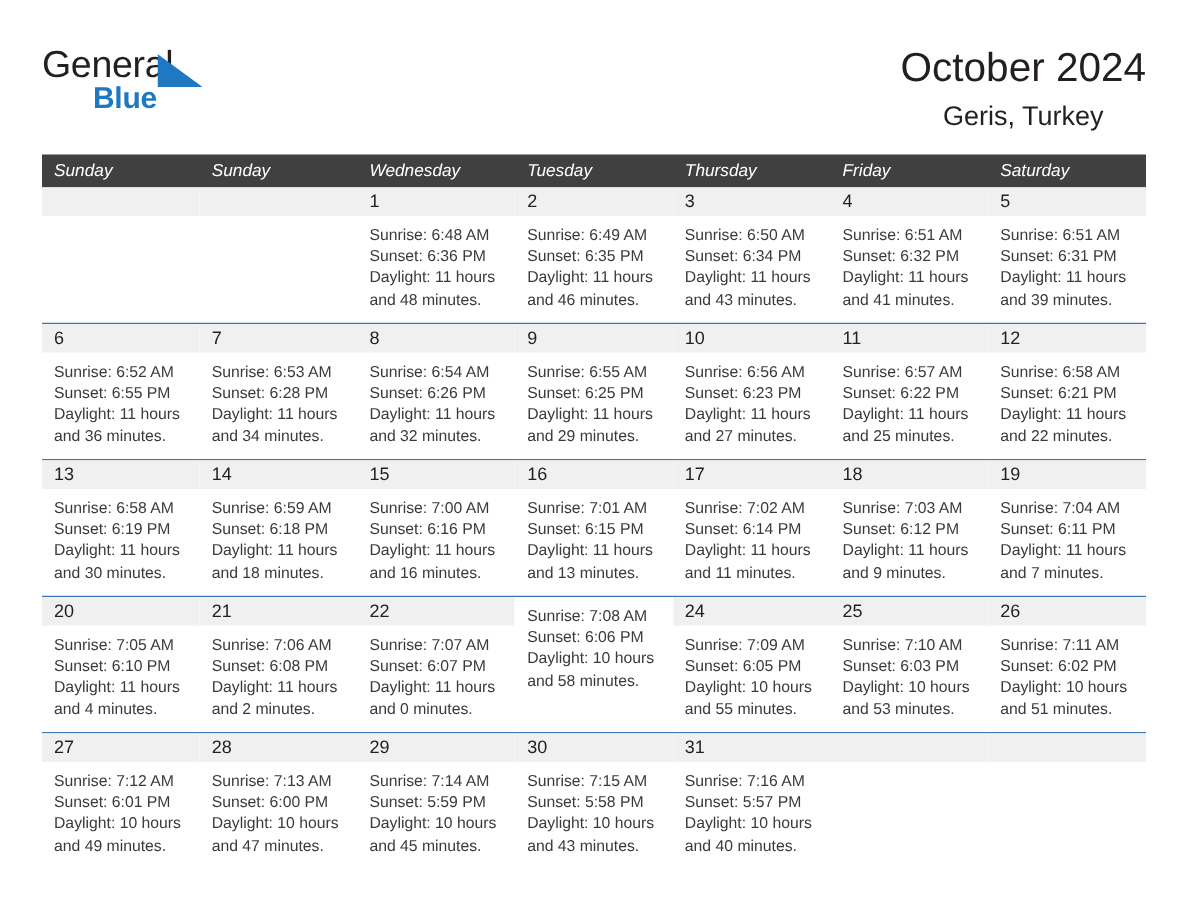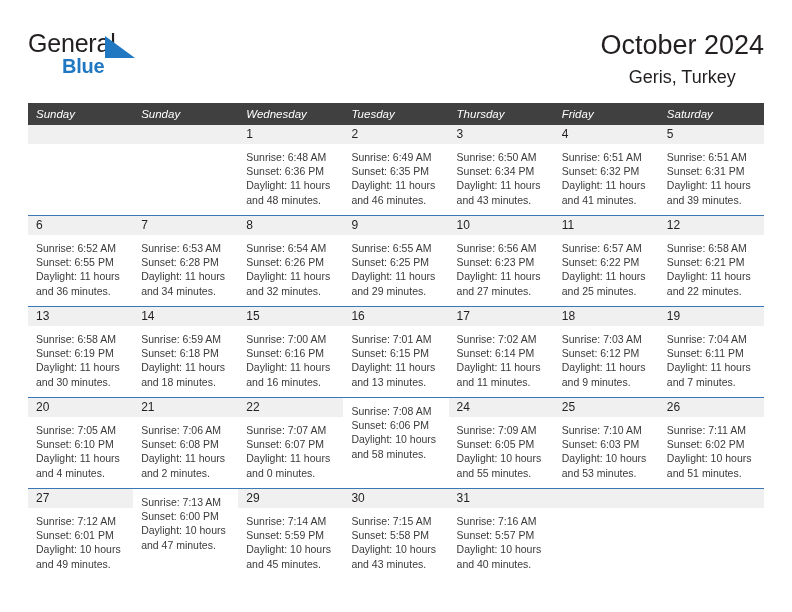--- a/index.html
+++ b/index.html
@@ -432,20 +432,21 @@
           <div class="daycell">
             <div class="daynum-band">27</div>
             <div class="detail">
               <div>Sunrise: 7:12 AM</div>
               <div>Sunset: 6:01 PM</div>
               <div>Daylight: 10 hours</div>
               <div>and 49 minutes.</div>
             </div>
           </div>
           <div class="daycell">
+            <div class="daynum-band">28</div>
             <div class="detail">
               <div>Sunrise: 7:13 AM</div>
               <div>Sunset: 6:00 PM</div>
               <div>Daylight: 10 hours</div>
               <div>and 47 minutes.</div>
             </div>
           </div>
           <div class="daycell">
             <div class="daynum-band">29</div>
             <div class="detail">

